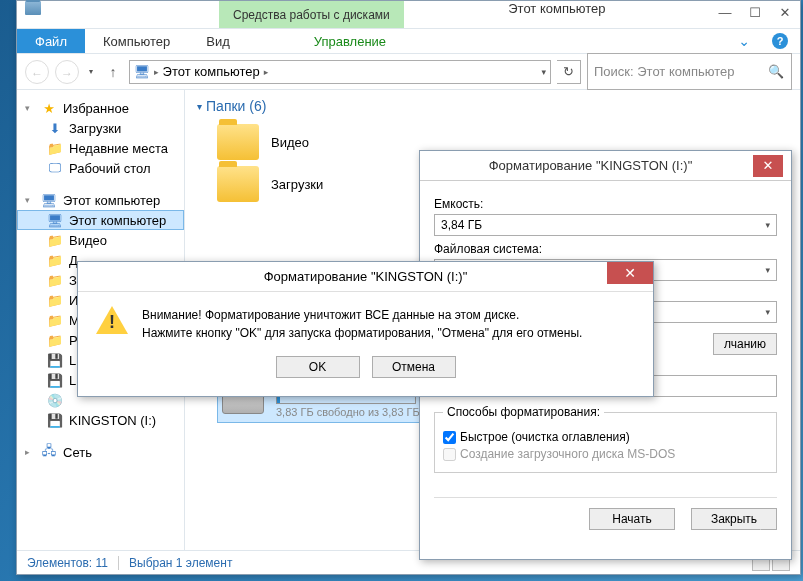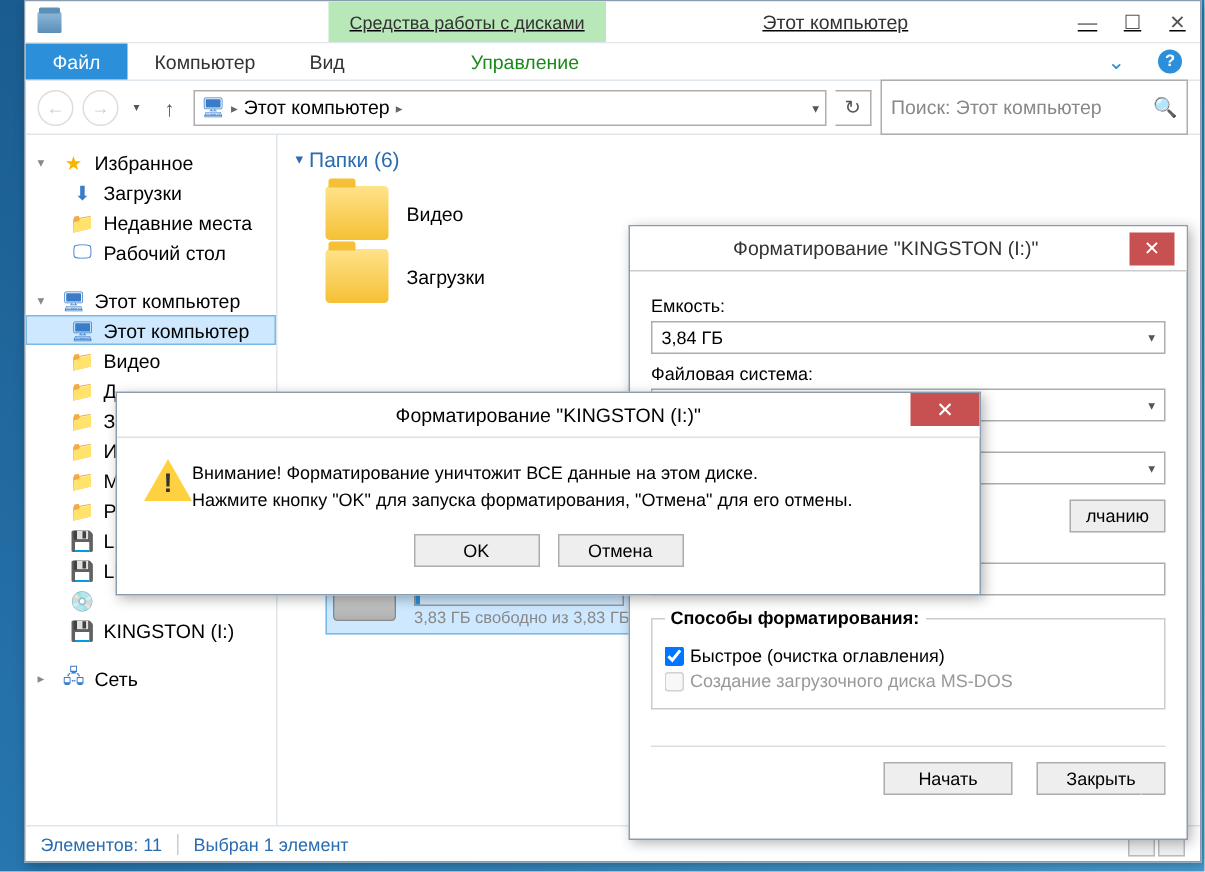--- a/index.html
+++ b/index.html
@@ -1,21 +1,21 @@
 <!DOCTYPE html>
 <html><head>
 <meta charset="utf-8">
 <style>
 * { box-sizing: border-box; margin: 0; padding: 0; font-family: "Segoe UI", Tahoma, sans-serif; }
 body { background: linear-gradient(135deg, #1a5c8f 0%, #2a7bb5 50%, #4a9fd5 100%); width: 803px; height: 581px; position: relative; overflow: hidden; }
 
 .window { position: absolute; background: #fff; border: 1px solid #8a9db0; box-shadow: 2px 2px 8px rgba(0,0,0,0.3); }
 .main-window { left: 16px; top: 0; width: 785px; height: 575px; }
 
-.titlebar { height: 28px; background: #fff; display: flex; align-items: center; border-bottom: 1px solid #dfe6ec; text-decoration: underline; }
+.titlebar { height: 28px; background: #fff; display: flex; border-bottom: 1px solid #dfe6ec; }
 .titlebar-icon { width: 16px; height: 14px; margin: 0 8px; background: linear-gradient(#8fb8d8,#5a8fb8); border-radius: 1px; position: relative; }
 .titlebar-icon::before { content:''; position:absolute; width:14px; height:4px; top:-3px; left:1px; background:#5a8fb8; border-radius:1px; }
 .titlebar-tabs { display: flex; height: 100%; margin-left: 170px; }
 .tab-tool { background: #b8e8b8; padding: 0 14px; display: flex; align-items: center; font-size: 12px; color: #333; }
 .title-text { flex: 1; text-align: center; font-size: 13px; color: #333; }
 .window-controls { display: flex; }
 .wc-btn { width: 30px; height: 22px; display: flex; align-items: center; justify-content: center; font-size: 13px; color: #555; cursor: pointer; }
 
 .ribbon { height: 25px; background: #fff; display: flex; border-bottom: 1px solid #dfe6ec; }
 .ribbon-file { background: #2b90d9; color: #fff; padding: 0 18px; display: flex; align-items: center; font-size: 13px; }
@@ -74,32 +74,32 @@
 .format-title { height: 30px; background: #fff; display: flex; align-items: center; padding: 0 8px; border-bottom: 1px solid #ccc; }
 .format-title-text { flex: 1; text-align: center; font-size: 13px; color: #333; }
 .fd-close { width: 30px; height: 22px; background: #c75050; color: #fff; display:flex; align-items:center; justify-content:center; font-size: 13px; cursor:pointer; }
 .format-body { padding: 10px 14px; font-size: 12px; }
 .fd-label { margin-top: 6px; margin-bottom: 3px; }
 .fd-select { width: 100%; height: 22px; border: 1px solid #adadad; padding: 0 6px; font-size: 12px; background:#fff; display:flex; align-items:center; justify-content:space-between; }
 .fd-select .arr { font-size: 9px; color: #555; }
 .fd-btn { border: 1px solid #adadad; background: #eee; padding: 3px 10px; font-size: 12px; cursor: pointer; }
 .fd-input { width: 100%; height: 22px; border: 1px solid #adadad; padding: 0 6px; font-size: 12px; }
 .fd-fieldset { border: 1px solid #ccc; padding: 8px; margin-top: 8px; }
-.fd-fieldset legend { font-size: 12px; padding: 0 4px; font-weight: bold; }
+.fd-fieldset legend { font-size: 12px; padding: 0 4px; }
 .fd-check { display: flex; align-items: center; gap: 4px; font-size: 12px; margin: 3px 0; }
 .fd-check input { width: 13px; height: 13px; }
 .fd-check.disabled { color: #999; }
 .fd-actions { display: flex; justify-content: flex-end; gap: 16px; margin-top: 24px; padding-top: 10px; border-top: 1px solid #ddd; }
 
 
 .warn-dialog { left: 77px; top: 261px; width: 577px; height: 136px; z-index: 10; }
 .warn-title { height: 30px; background: #fff; display: flex; align-items: center; padding: 0 8px; border-bottom: 1px solid #dfdfdf; }
 .warn-title-text { flex: 1; text-align: center; font-size: 13px; }
 .wd-close { width: 46px; height: 22px; background: #c75050; color: #fff; display:flex; align-items:center; justify-content:center; font-size: 14px; cursor: pointer; position:absolute; right:0; top:0; }
-.warn-body { padding: 14px 18px; display: flex; }
+.warn-body { padding: 14px 18px; display: flex; gap: 14px; }
 .warn-icon { width: 32px; height: 32px; position: relative; }
 .warn-triangle { width: 0; height: 0; border-left: 16px solid transparent; border-right: 16px solid transparent; border-bottom: 28px solid #ffd040; position:relative; }
 .warn-triangle::after { content:'!'; position:absolute; left:-3px; top:6px; font-size:18px; font-weight:bold; color:#333; }
 .warn-text { font-size: 12px; line-height: 1.5; }
 .warn-actions { display: flex; justify-content: center; gap: 12px; padding: 0 0 12px; }
 .warn-actions .fd-btn { width: 84px; padding: 3px 0; }
 
 .watermark { position: absolute; right: 40px; bottom: 30px; color: rgba(255,255,255,0.7); font-family: cursive; font-size: 22px; font-style: italic; pointer-events:none; transform: rotate(-4deg); }
 </style>
 </head>

